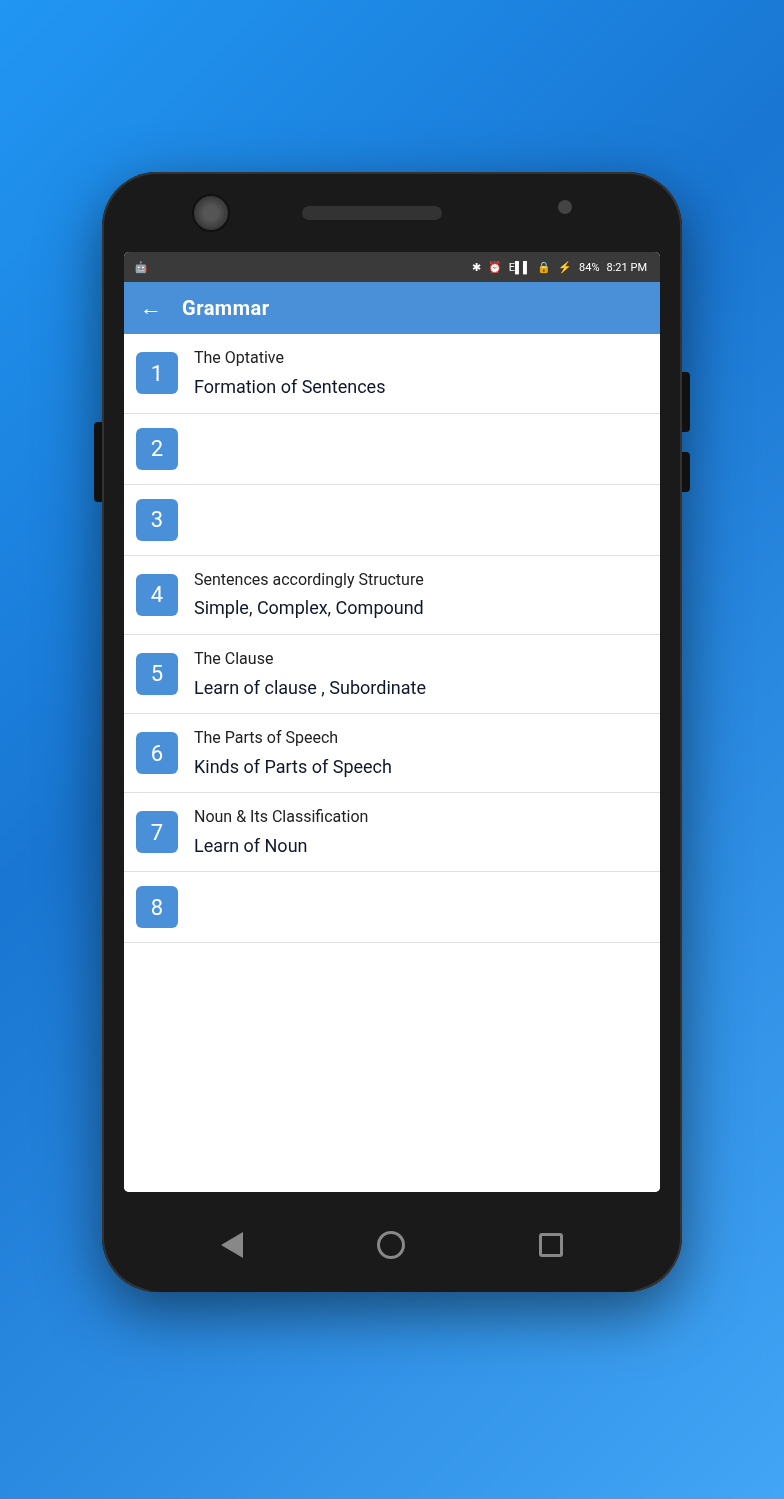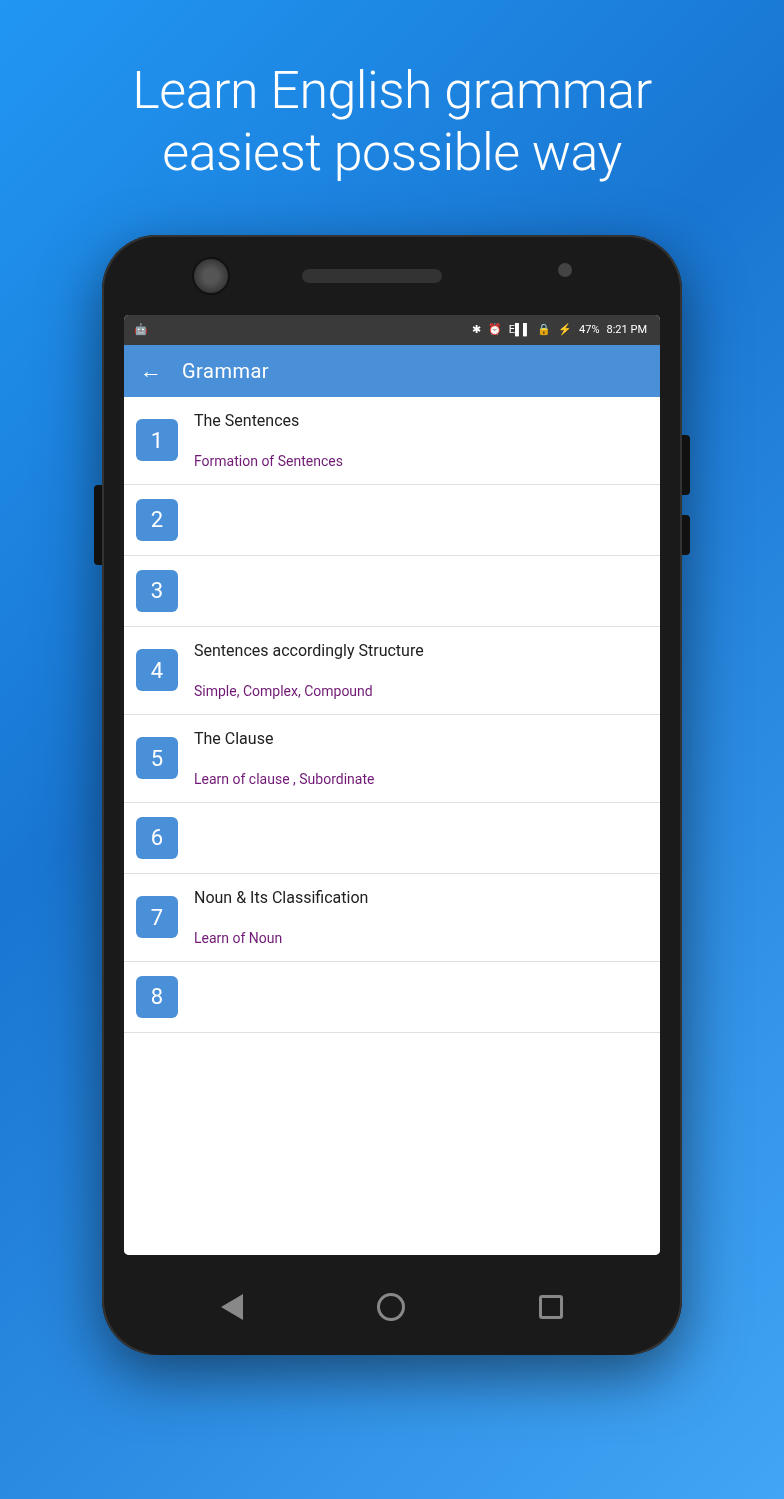--- a/index.html
+++ b/index.html
@@ -136,21 +136,21 @@
     .back-arrow {
       color: white;
       font-size: 22px;
       margin-right: 20px;
       cursor: pointer;
     }
 
     .app-title {
       color: white;
       font-size: 20px;
-      font-weight: 400;
+      font-weight: 700;
       letter-spacing: 0.5px;
     }
 
     .list-container {
       flex: 1;
       overflow: hidden;
       background: white;
     }
 
     .list-item {
@@ -183,24 +183,24 @@
     }
 
     .item-title {
       font-size: 16px;
       color: #212121;
       font-weight: 400;
       line-height: 1.3;
     }
 
     .item-subtitle {
-      font-size: 14px;
-      color: #701a75;
+      font-size: 18px;
+      color: #0f172a;
       line-height: 1.3;
-      margin-top: 20px;
+      margin-top: 6px;
     }
 
     .phone-bottom-bar {
       position: absolute;
       bottom: 0;
       left: 22px;
       right: 22px;
       height: 95px;
       background: #1a1a1a;
       border-radius: 0 0 35px 35px;
@@ -270,22 +270,21 @@
 
     .android-icon {
       font-size: 11px;
       color: white;
     }
   </style>
 </head>
 <body>
 
 <div class="hero-text">
-  <span>Learn English grammar</span><br>
-  <span>easiest possible way</span>
+  <br>
 </div>
 
 <div class="phone-wrapper">
   <div class="phone-outer"></div>
 
   <div class="phone-camera"></div>
   <div class="phone-speaker"></div>
   <div class="phone-cam-small"></div>
 
   <div class="side-button-left"></div>
@@ -297,38 +296,38 @@
     <div class="status-bar">
       <div class="status-left">
         <span class="android-icon">🤖</span>
       </div>
       <div class="status-right">
         <span class="status-icon">✱</span>
         <span class="status-icon">⏰</span>
         <span class="status-icon">E▌▌</span>
         <span class="status-icon">🔒</span>
         <span class="status-icon">⚡</span>
-        <span class="status-icon">47%</span>
+        <span class="status-icon">84%</span>
         <span class="status-icon">8:21 PM</span>
       </div>
     </div>
 
     <div class="app-bar">
       <span class="back-arrow">←</span>
       <span class="app-title">Grammar</span>
     </div>
 
     <div class="list-container">
 
       <div class="list-item">
         <div class="item-number">
           <span>1</span>
         </div>
         <div class="item-text">
-          <span class="item-title">The Sentences</span>
+          <span class="item-title">The Optative</span>
           <span class="item-subtitle">Formation of Sentences</span>
         </div>
       </div>
 
       <div class="list-item">
         <div class="item-number">
           <span>2</span>
         </div>
       </div>
 
@@ -355,20 +354,24 @@
         <div class="item-text">
           <span class="item-title">The Clause</span>
           <span class="item-subtitle">Learn of clause , Subordinate</span>
         </div>
       </div>
 
       <div class="list-item">
         <div class="item-number">
           <span>6</span>
         </div>
+        <div class="item-text">
+          <span class="item-title">The Parts of Speech</span>
+          <span class="item-subtitle">Kinds of Parts of Speech</span>
+        </div>
       </div>
 
       <div class="list-item">
         <div class="item-number">
           <span>7</span>
         </div>
         <div class="item-text">
           <span class="item-title">Noun &amp; Its Classification</span>
           <span class="item-subtitle">Learn of Noun</span>
         </div>

